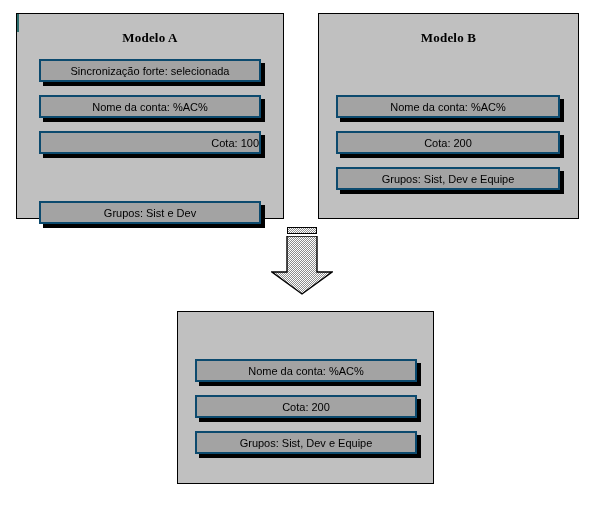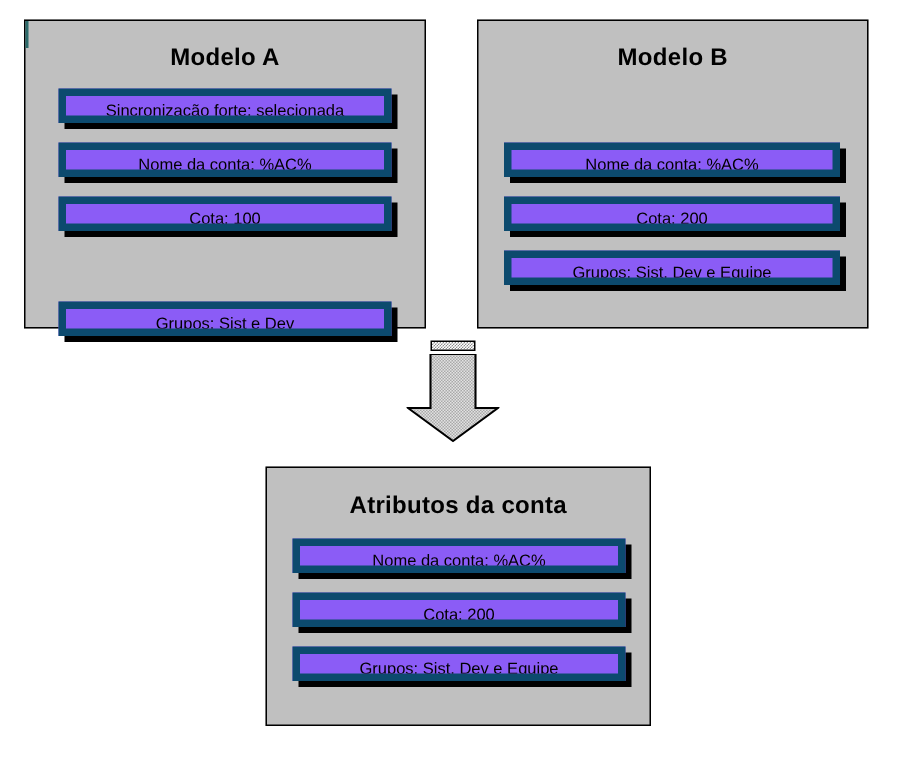--- a/index.html
+++ b/index.html
@@ -28,46 +28,47 @@
     position: absolute;
     background: #c0c0c0;
     border: 1px solid #000000;
     box-sizing: border-box;
   }
   .panel-title {
     position: absolute;
     left: 0;
     right: 0;
     text-align: center;
-    font-size: 16px;
+    font-size: 13px;
     font-weight: bold;
     color: #000000;
     letter-spacing: 0.2px;
+    font-family: Liberation Serif, serif;
   }
 
   #panel-a  { left: 16px;  top: 13px;  width: 268px; height: 206px; }
   #panel-b  { left: 318px; top: 13px;  width: 261px; height: 206px; }
   #panel-out{ left: 177px; top: 311px; width: 257px; height: 173px; }
 
   
   .edge-artifact {
     position: absolute;
     left: 0px;
     top: 0px;
     width: 2px;
     height: 18px;
     background: #2b6a6a;
   }
 
   
   .attr {
     position: absolute;
     box-sizing: border-box;
-    background: #8b5cf6;
-    border: 5px solid #0c4a6e;
+    background: #a3a3a3;
+    border: 2px solid #0c4a6e;
     box-shadow: 4px 4px 0 0 #000000;
     color: #000000;
     font-size: 11px;
     line-height: 21px;
     text-align: center;
     white-space: nowrap;
     overflow: hidden;
   }
 
   
@@ -109,21 +110,21 @@
 
   <div class="panel" id="panel-a">
     <div class="edge-artifact"></div>
 
     <div class="panel-title" style="top:16px;">Modelo A</div>
 
     <div class="attr" style="left:22px; top:45px; width:222px; height:23px;">Sincronização forte: selecionada</div>
 
     <div class="attr" style="left:22px; top:81px; width:222px; height:23px;">Nome da conta: %AC%</div>
 
-    <div class="attr" style="left:22px; top:117px; width:222px; height:23px;">Cota: 100</div>
+    <div class="attr" style="left:22px; top:117px; width:222px; height:23px;text-align:right;">Cota: 100</div>
 
     <div class="attr" style="left:22px; top:153px; width:222px; height:23px;margin-top:34px;">Grupos: Sist e Dev</div>
   </div>
 
   <div class="panel" id="panel-b">
     <div class="panel-title" style="top:16px;">Modelo B</div>
 
 
     <div class="attr" style="left:17px; top:81px; width:224px; height:23px;">Nome da conta: %AC%</div>
 
@@ -142,21 +143,20 @@
             <rect x="0" y="0" width="1" height="1" fill="#8c8c8c"></rect>
             <rect x="1" y="1" width="1" height="1" fill="#8c8c8c"></rect>
           </pattern>
         </defs>
         <polygon points="16,0 46,0 46,36 61,36 31,58 1,36 16,36" fill="url(#dither)" stroke="#000000" stroke-width="1.4" stroke-linejoin="miter"></polygon>
       </svg>
     </div>
   </div>
 
   <div class="panel" id="panel-out">
-    <div class="panel-title" style="top:17px;">Atributos da conta</div>
 
     <div class="attr" style="left:17px; top:47px; width:222px; height:23px;">Nome da conta: %AC%</div>
 
     <div class="attr" style="left:17px; top:83px; width:222px; height:23px;">Cota: 200</div>
 
     <div class="attr" style="left:17px; top:119px; width:222px; height:23px;">Grupos: Sist, Dev e Equipe</div>
   </div>
 
 </div>
 

